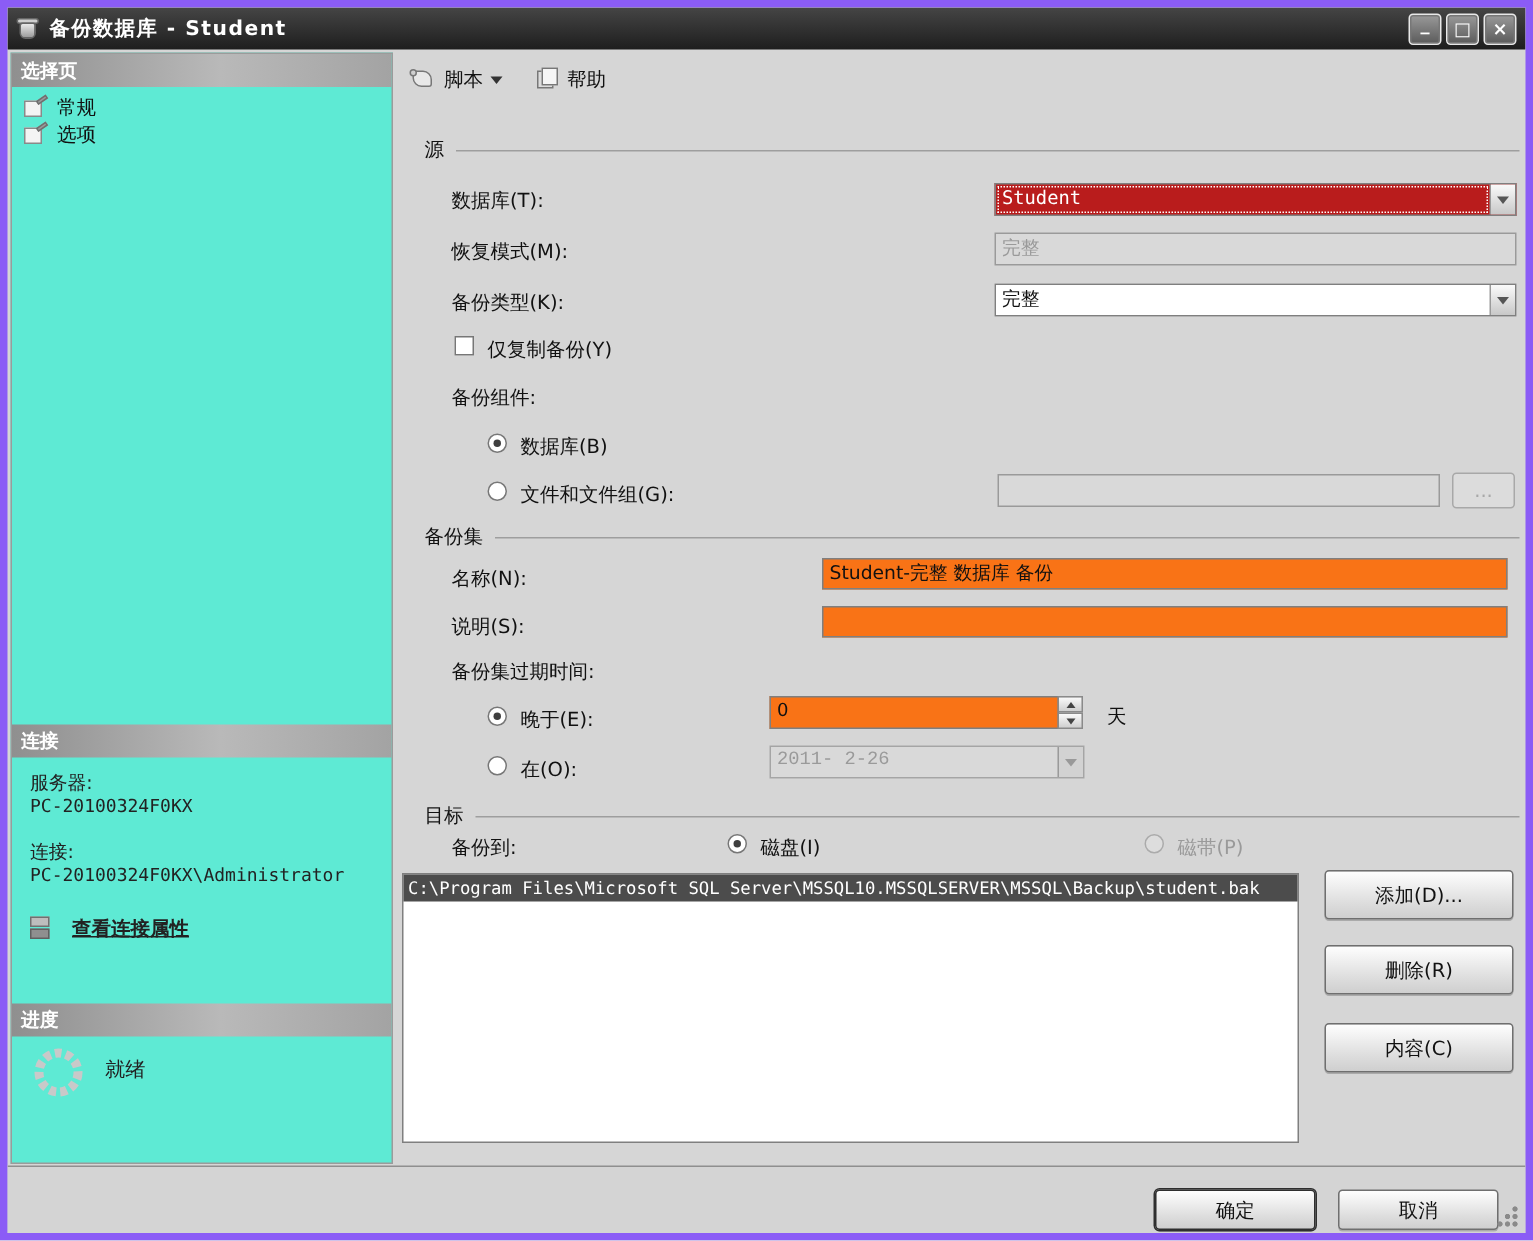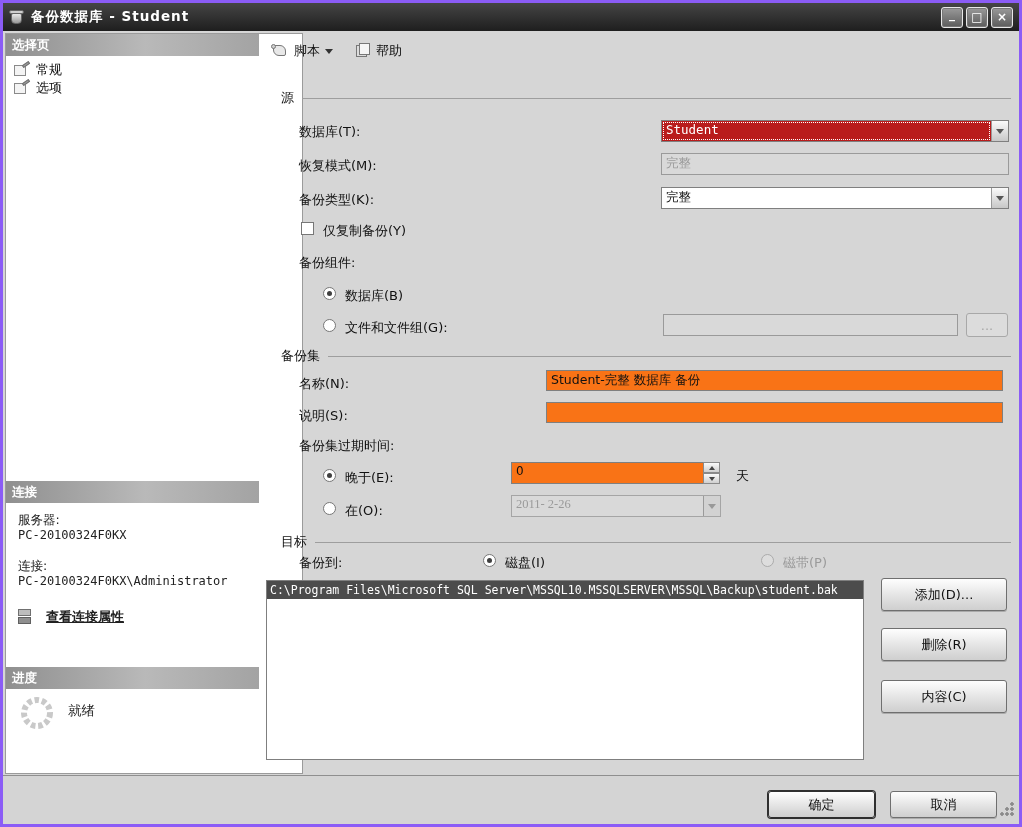--- a/index.html
+++ b/index.html
@@ -1,20 +1,20 @@
 <!DOCTYPE html>
 <html><head>
 <meta charset="utf-8">
 <style>
   * { margin:0; padding:0; box-sizing:border-box; }
   body { background:#fff; }
   .window {
     position:relative; width:1022px; height:827px;
     background:#d6d6d6; overflow:hidden;
-    border:3px solid #8b5cf6;
+    border:5px solid #8b5cf6;
     font-family:"DejaVu Sans", sans-serif; color:#111;
     font-size:13px;
   }
   
   .titlebar {
     position:absolute; left:0; top:0; width:100%; height:28px;
     background:linear-gradient(#454545,#1e1e1e);
     display:flex; align-items:center; padding:0 6px; gap:7px;
   }
   .titlebar .title { color:#fff; font-weight:bold; font-size:13.5px; letter-spacing:1px; }
@@ -24,22 +24,22 @@
   .win-btns { margin-left:auto; display:flex; gap:3px; }
   .win-btn {
     width:22px; height:21px; border-radius:3px;
     border:1px solid #e8e8e8; background:linear-gradient(#9a9a9a,#5b5b5b);
     color:#fff; font-size:12px; line-height:18px; text-align:center; font-weight:bold;
     box-shadow:inset 0 0 0 1px #777;
   }
   .win-btn.min { line-height:13px; }
   
   .sidebar {
-    position:absolute; left:2px; top:30px; width:298px; height:741px;
-    background:#ffffff; border:1px solid #9b9b9b;
+    position:absolute; left:2px; top:30px; width:255px; height:741px;
+    background:#5eead4; border:1px solid #9b9b9b;
   }
   .panel-header {
     position:absolute; left:0; width:253px; height:22px;
     background:linear-gradient(90deg,#8f8f8f,#b9b9b9 55%,#a3a3a3);
     color:#fff; font-weight:bold; font-size:12.5px; line-height:22px; padding-left:6px;
   }
   .tree-item { position:absolute; display:flex; align-items:center; gap:6px; padding:1px 4px; }
   .tree-item .lbl { font-size:13px; }
   .page-icon { width:16px; height:14px; position:relative; }
   .page-icon .sheet { position:absolute; left:0; top:2px; width:12px; height:11px; background:#f4f4f4; border:1px solid #8a8a8a; }
@@ -77,21 +77,21 @@
   .combo { position:absolute; border:1px solid #7f7f7f; background:#fff; display:flex; }
   .combo .val { flex:1; font-size:12.5px; padding:1px 4px; overflow:hidden; white-space:nowrap; }
   .combo .btn {
     width:17px; border-left:1px solid #9a9a9a;
     background:linear-gradient(#fafafa,#c8c8c8); display:flex; align-items:center; justify-content:center;
   }
   .combo .btn .ar { width:0; height:0; border-left:4px solid transparent; border-right:4px solid transparent; border-top:5px solid #555; }
   .combo.focused { background:#b91c1c; }
   .combo.focused .val { color:#fff; outline:1px dotted #fff; outline-offset:-2px; font-family:"DejaVu Sans Mono", monospace; }
   .combo.disabled { background:#d9d9d9; border-color:#a5a5a5; }
-  .combo.disabled .val { color:#9a9a9a; font-family:Liberation Serif, serif; }
+  .combo.disabled .val { color:#9a9a9a; font-family:Liberation Mono, monospace; }
   .combo.disabled .btn { background:#d2d2d2; }
   .combo.disabled .btn .ar { border-top-color:#999; }
   .spin { position:absolute; width:17px; display:flex; flex-direction:column; }
   .spin .s { flex:1; border:1px solid #8a8a8a; background:linear-gradient(#fafafa,#cfcfcf); display:flex; align-items:center; justify-content:center; }
   .spin .s .up { width:0; height:0; border-left:3px solid transparent; border-right:3px solid transparent; border-bottom:4px solid #444; }
   .spin .s .dn { width:0; height:0; border-left:3px solid transparent; border-right:3px solid transparent; border-top:4px solid #444; }
   .checkbox { position:absolute; width:13px; height:13px; background:#fff; border:1px solid #777; }
   .radio { position:absolute; width:13px; height:13px; border-radius:50%; background:#fff; border:1px solid #777; }
   .radio.checked::after { content:""; position:absolute; left:3px; top:3px; width:5px; height:5px; border-radius:50%; background:#3f3f3f; }
   .radio.disabled { background:#ddd; border-color:#ababab; }

